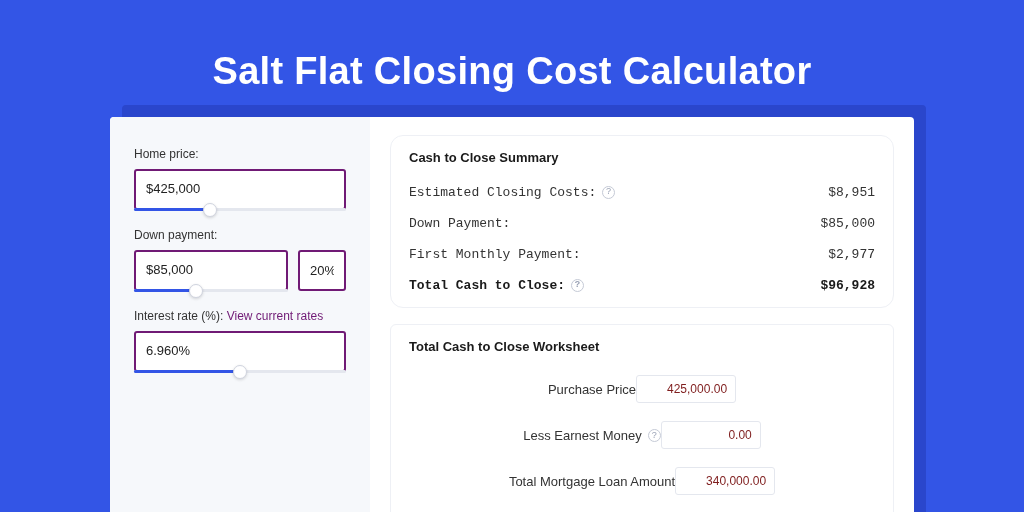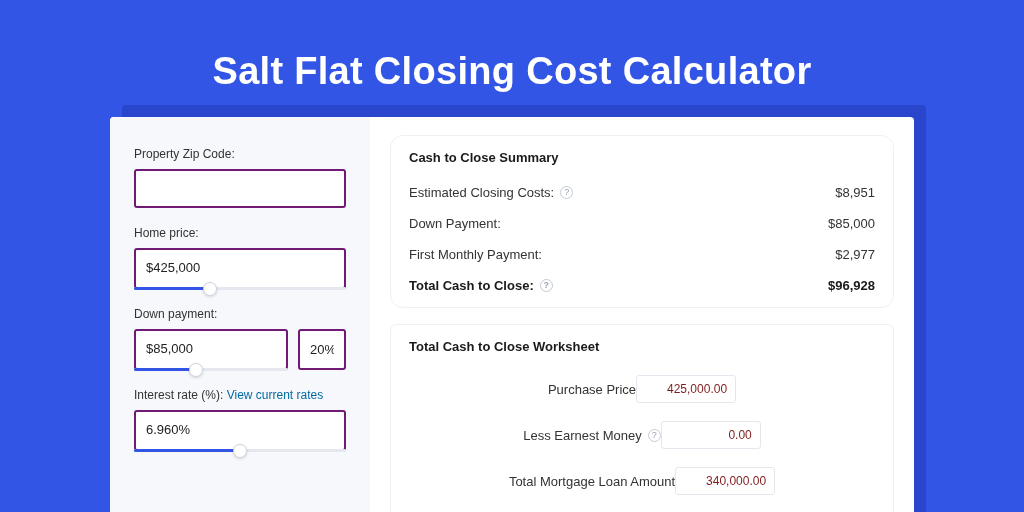--- a/index.html
+++ b/index.html
@@ -89,21 +89,21 @@
     width: 14px; height: 14px;
     border-radius: 50%;
     background: #fff;
     border: 1px solid #d0d4df;
     box-shadow: 0 1px 3px rgba(0,0,0,0.15);
     transform: translateX(-50%);
   }
   .dp-row { display: flex; gap: 10px; }
   .dp-row .slider-input-wrap { flex: 1; }
   .dp-row .pct-input { width: 48px; }
-  .link { color: #0369a1; text-decoration: none; font-size: 12px; }
+  .link { color: #701a75; text-decoration: none; font-size: 12px; }
   .right-col {
     flex: 1;
     padding: 18px 20px 0 20px;
     overflow: hidden;
   }
   .summary-panel {
     background: #fff;
     border: 1px solid #eef0f5;
     border-radius: 13px;
     padding: 14px 18px 6px 18px;
@@ -115,20 +115,21 @@
     color: #1a1a1a;
     margin-bottom: 12px;
   }
   .sum-row {
     display: flex;
     justify-content: space-between;
     align-items: center;
     padding: 8px 0;
     font-size: 13px;
     color: #333;
+    font-family: Liberation Mono, monospace;
   }
   .sum-row.bold { font-weight: 700; color: #1a1a1a; }
   .sum-label { display: flex; align-items: center; gap: 6px; }
   .help-icon {
     display: inline-flex;
     align-items: center;
     justify-content: center;
     width: 13px; height: 13px;
     border-radius: 50%;
     border: 1px solid #c5cad6;
@@ -168,24 +169,20 @@
 <div class="hero">
   <h1>Salt Flat Closing Cost Calculator</h1>
 </div>
 
 <div class="stage">
   <div class="shadow-card"></div>
   <div class="card">
 
     <div class="left-col">
 
-      <div class="field-group">
-        <label class="field-label">Property Zip Code:</label>
-        <input class="text-input" type="text" value="" style="">
-      </div>
 
       <div class="field-group">
         <label class="field-label">Home price:</label>
         <div class="slider-input-wrap">
           <input class="text-input" type="text" value="$425,000" style="">
           <div class="slider-track"></div>
           <div class="slider-fill" style="width: 36%;"></div>
           <div class="slider-thumb" style="left: 36%;"></div>
         </div>
       </div>

